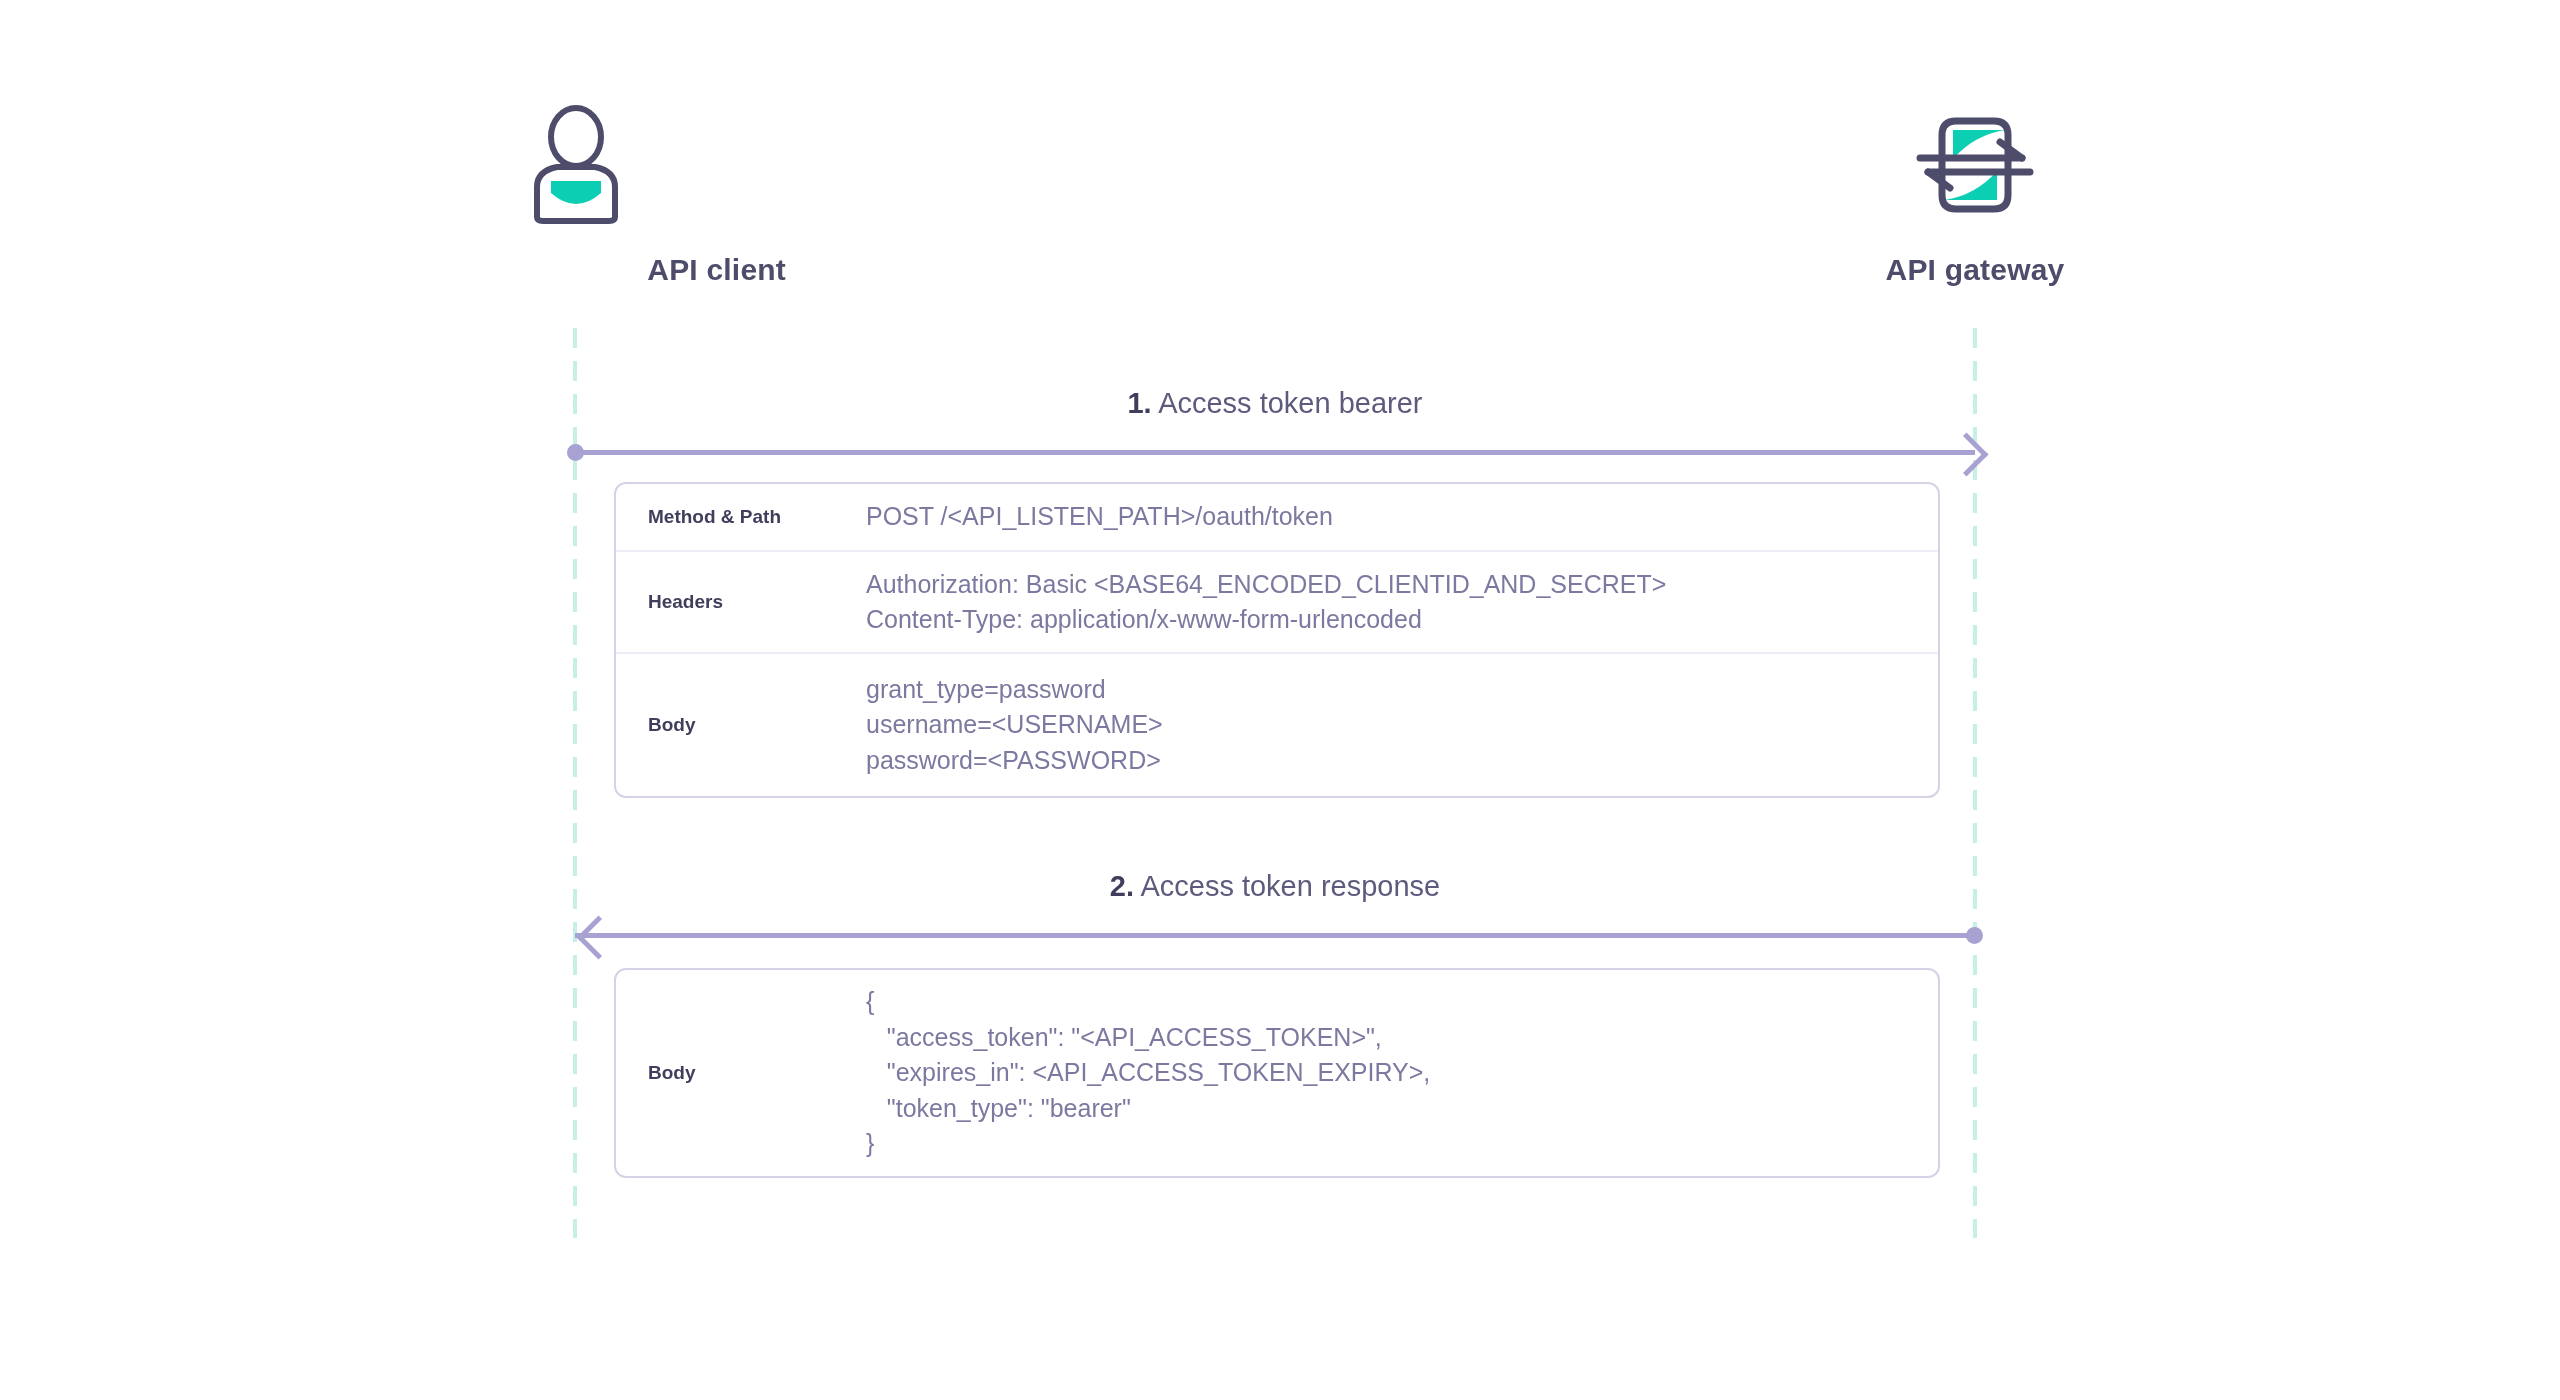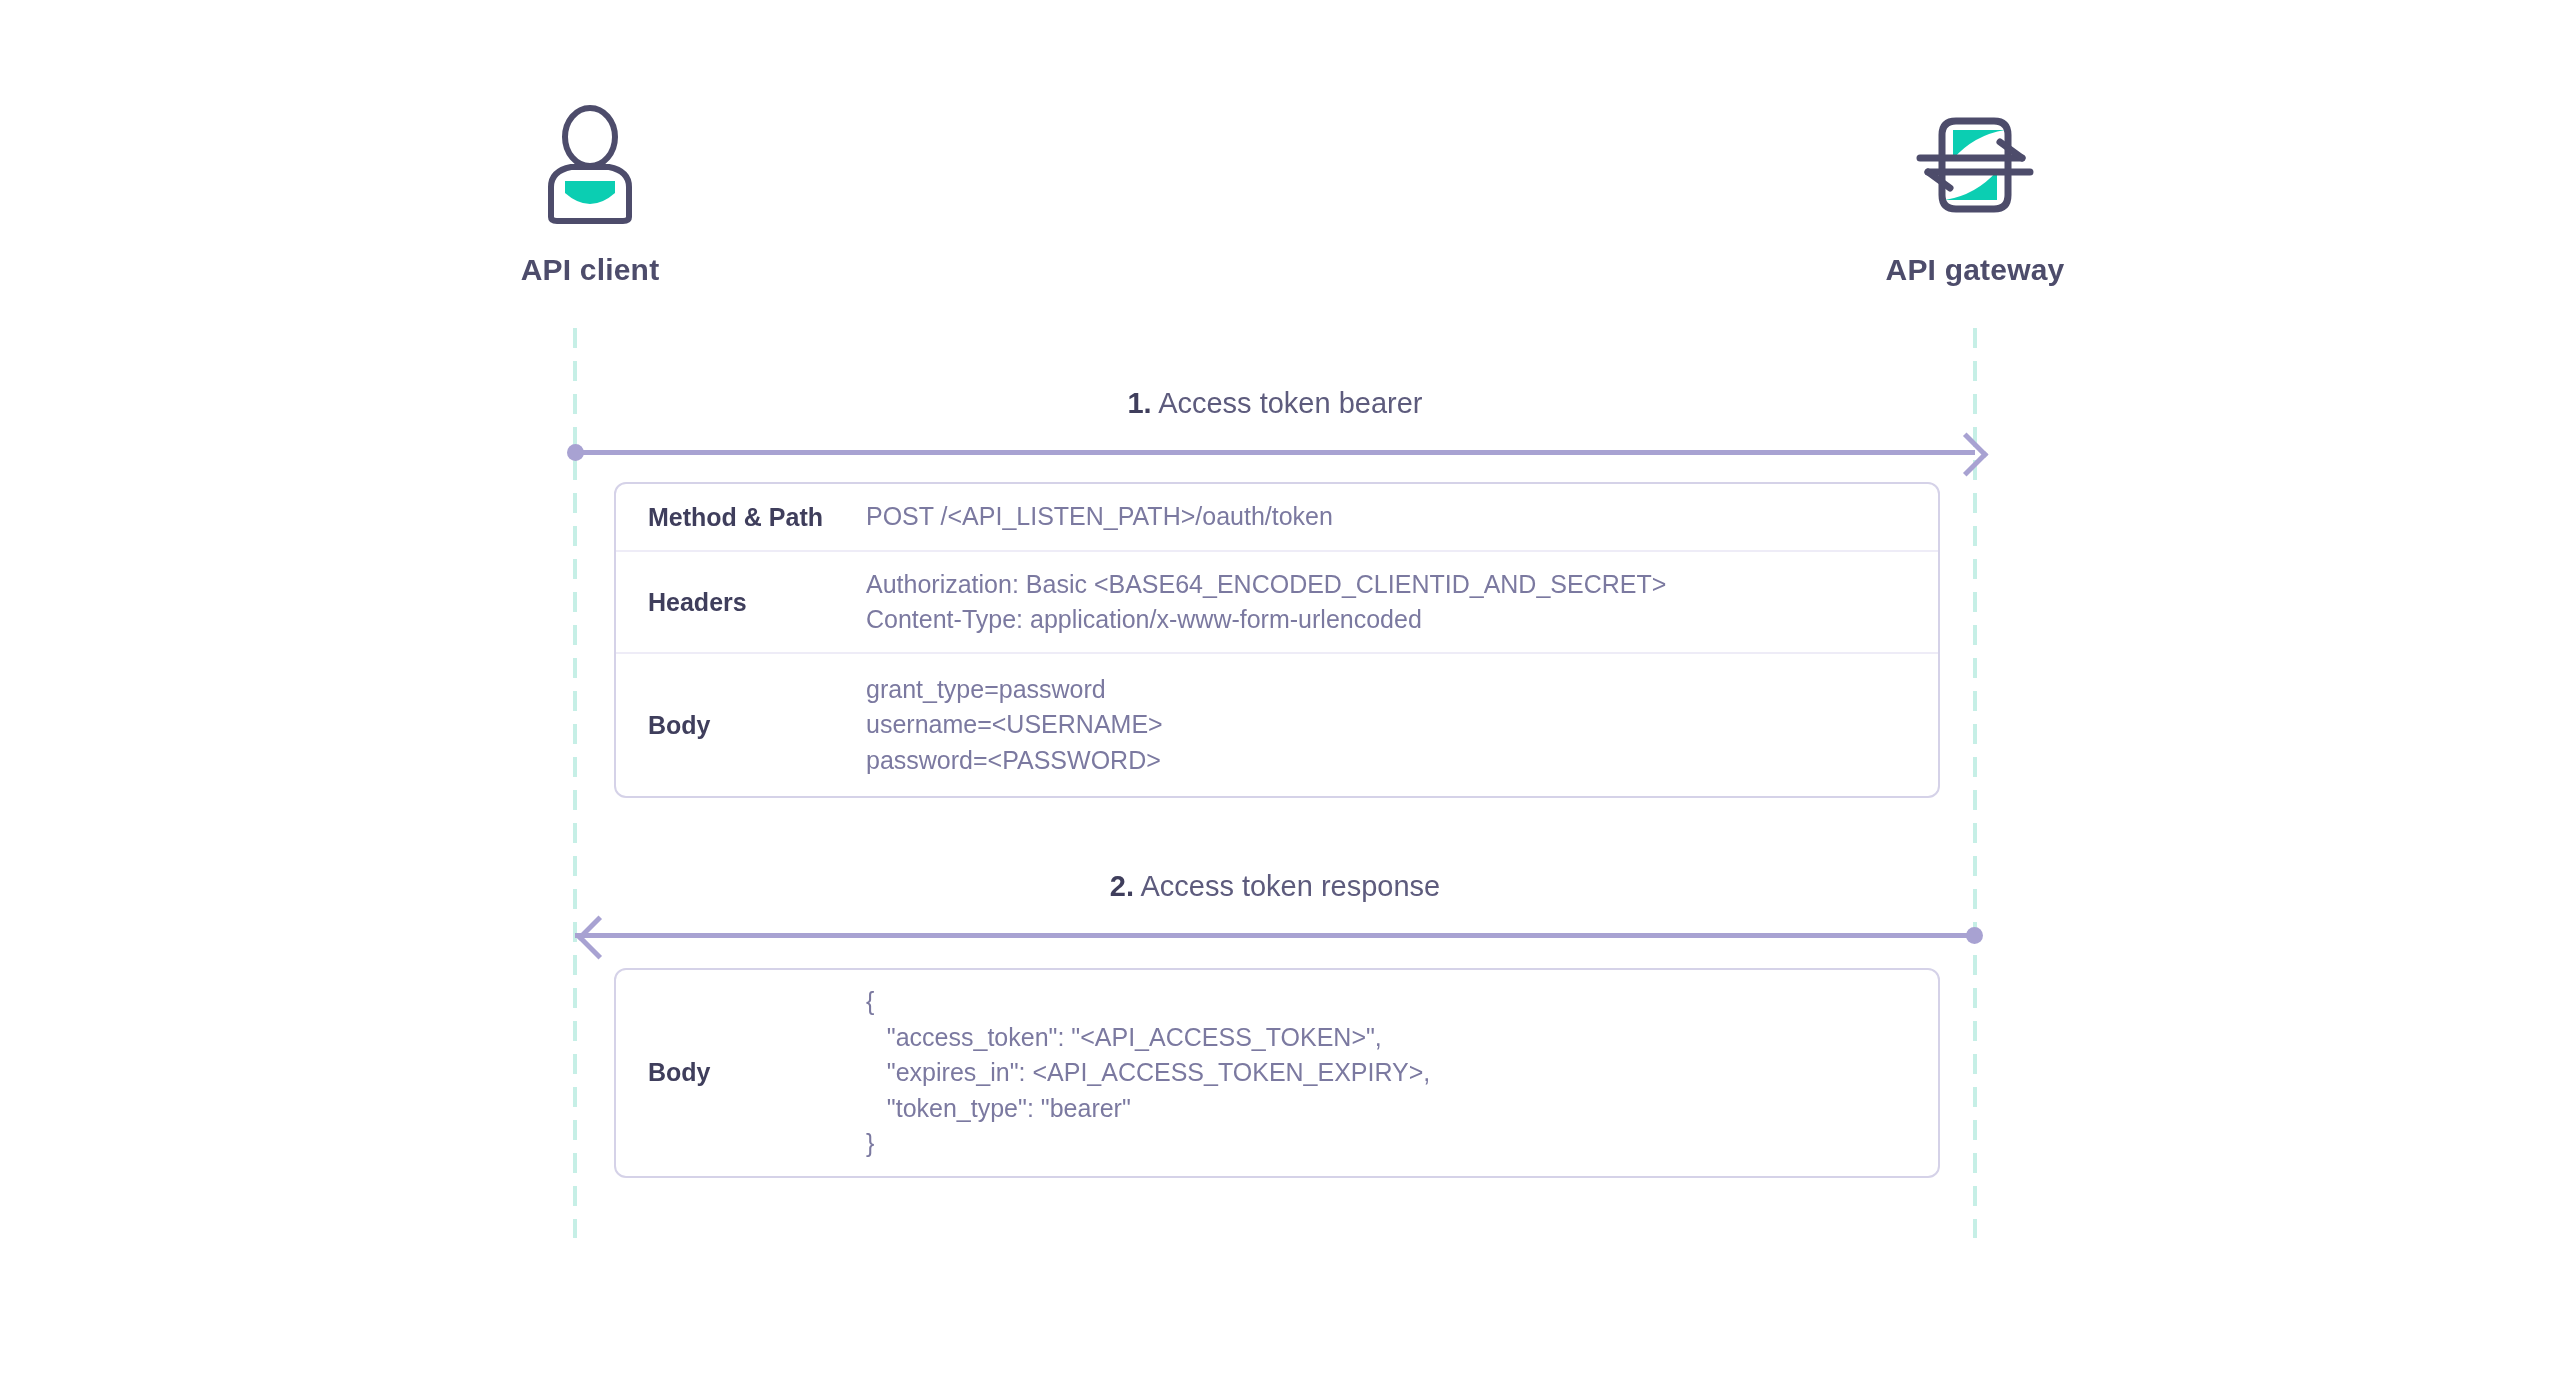--- a/index.html
+++ b/index.html
@@ -34,21 +34,21 @@
     align-items: center;
     justify-content: center;
   }
   .actor-label {
     margin-top: 18px;
     font-size: 30px;
     font-weight: bold;
     color: #4d4c6b;
     letter-spacing: 0.2px;
   }
-  #actor-client  { left: 380px; top: 95px; }
+  #actor-client  { left: 366px; top: 95px; text-align: right; }
   #actor-gateway { left: 1765px; top: 95px; }
 
   
   .lifeline {
     position: absolute;
     top: 328px;
     width: 4px;
     height: 910px;
     background-image: linear-gradient(
       to bottom,
@@ -130,21 +130,21 @@
     align-items: center;
     border-top: 2px solid #eeecf7;
     padding: 0;
   }
   .detail-row:first-child {
     border-top: none;
   }
   .row-label {
     flex: 0 0 250px;
     padding-left: 32px;
-    font-size: 25px;
+    font-size: 19px;
     font-weight: bold;
     color: #3f3e5c;
     box-sizing: border-box;
   }
   .row-value {
     flex: 1 1 auto;
     font-size: 25px;
     color: #7b79a0;
     line-height: 1.42;
     padding-right: 32px;

